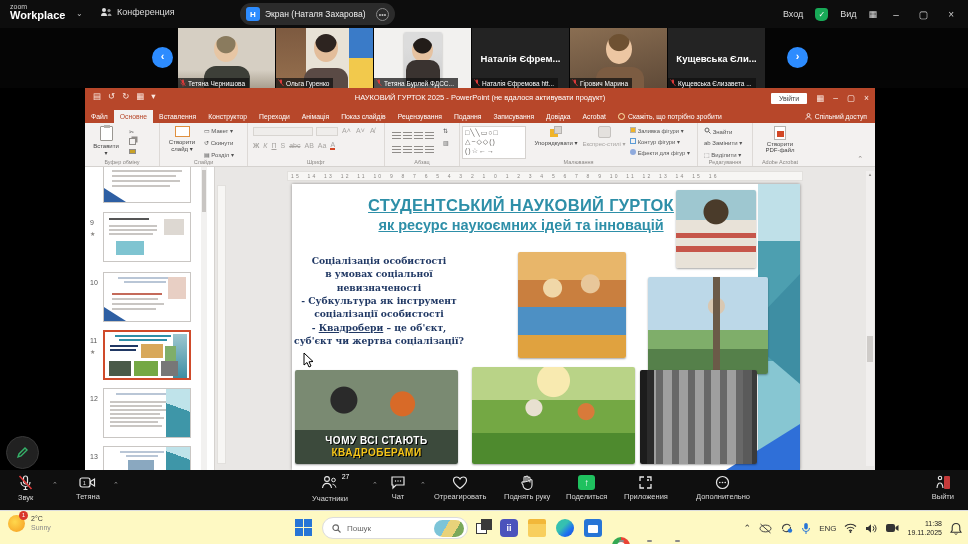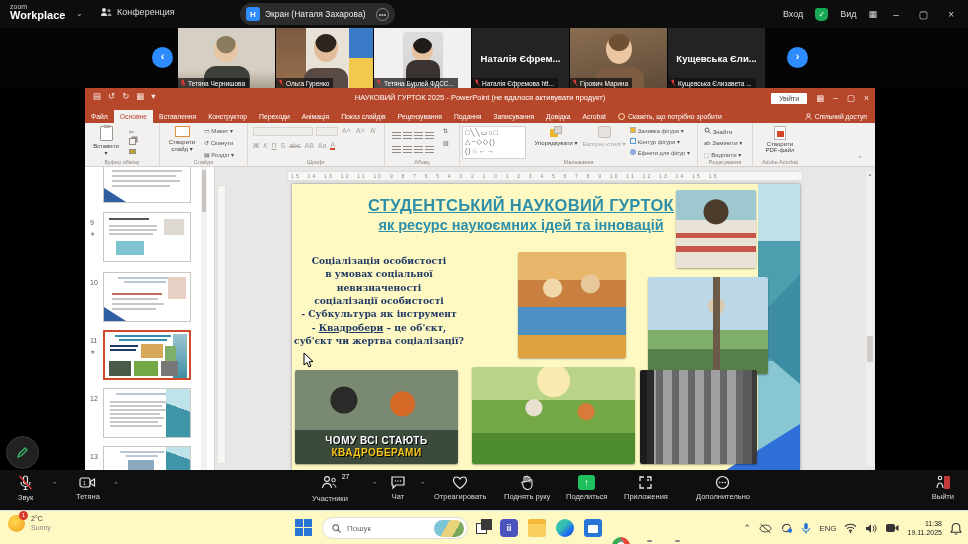--- a/index.html
+++ b/index.html
@@ -94,21 +94,21 @@
   .thumb-scroll i { position:absolute; left:1px; top:3px; width:4px; height:42px; background:#c8c5c2; }
 
   
   .editor { position:absolute; left:130px; top:79px; right:0; bottom:0; background:#e9e7e5; }
   .hruler { position:absolute; left:72px; top:4px; width:516px; height:10px; background:#f7f6f4; border:1px solid #e2e0dd; font-size:5px; color:#8b8885; white-space:nowrap; overflow:hidden; letter-spacing:2.2px; word-spacing:3px; line-height:9px; padding-left:3px; }
   .vruler { position:absolute; left:2px; top:18px; width:9px; bottom:6px; background:#f7f6f4; border:1px solid #e2e0dd; }
   .ed-scroll { position:absolute; right:1px; top:4px; width:8px; bottom:4px; background:#f1efee; font-size:5px; color:#8a8784; text-align:center; }
   .ed-scroll i { position:absolute; left:1px; top:165px; width:6px; height:26px; background:#cfccc9; }
 
   
-  .canvas { position:absolute; left:77px; top:17px; width:508px; height:286px; background:#fef9c3; box-shadow:0 0 3px rgba(0,0,0,.4); overflow:hidden; }
+  .canvas { position:absolute; left:77px; top:17px; width:508px; height:286px; background:#ffffff; box-shadow:0 0 3px rgba(0,0,0,.4); overflow:hidden; }
   .deco-a { position:absolute; right:0; top:0; width:42px; height:286px; background:linear-gradient(180deg,#bfe0e8 0 20%,#4d9fb0 20% 62%,#87c6d2 62%); }
   .deco-b { position:absolute; right:0; top:90px; width:58px; height:110px; background:#3e8ea3; clip-path:polygon(100% 0,100% 100%,0 55%); }
   .deco-blue { position:absolute; right:0; bottom:0; width:74px; height:56px; background:#2f6fd8; clip-path:polygon(100% 18%,100% 100%,0 100%); }
   .s-title { position:absolute; left:28px; top:12px; width:402px; text-align:center; color:#2e8fa8; font-weight:bold; }
   .s-title .l1 { font-size:16.5px; text-decoration:underline; letter-spacing:.3px; }
   .s-title .l2 { font-size:14.5px; text-decoration:underline; margin-top:2px; }
   .s-body { position:absolute; left:2px; top:70px; width:170px; text-align:center; font-family:"DejaVu Serif",serif; font-weight:bold; font-size:9.2px; line-height:1.45; color:#203864; }
   .s-body .ul { text-decoration:underline;margin-top:26px; }
   .photo { position:absolute; border-radius:2px; box-shadow:0 1px 2px rgba(0,0,0,.35); }
   .owl { right:44px; top:6px; width:80px; height:78px; background:radial-gradient(circle at 50% 28%,#4a3b2a 0 12px,transparent 13px),linear-gradient(180deg,#9ec7d0 0 38%,#e8e2d8 38% 55%,#c6564a 55% 62%,#e8e2d8 62% 72%,#c6564a 72% 80%,#e8e2d8 80%); }
@@ -483,22 +483,22 @@
         <div class="deco-b"></div>
         <div class="deco-blue"></div>
         <div class="photo owl"></div>
         <div class="s-title">
           <div class="l1">СТУДЕНТСЬКИЙ НАУКОВИЙ ГУРТОК</div>
           <div class="l2">як ресурс наукоємних ідей та інновацій</div>
         </div>
         <div class="s-body">
           <div>Соціалізація особистості</div>
           <div>в умовах соціальної невизначеності</div>
+          <div>-  Субкультура як інструмент</div>
           <div>соціалізації особистості</div>
-          <div>-  Субкультура як інструмент</div>
           <div><span>-  </span><span class="ul">Квадробери</span><span> – це об'єкт,</span></div>
           <div>суб'єкт чи жертва соціалізації?</div>
         </div>
         <div class="photo ph-hippie"></div>
         <div class="photo ph-pole"></div>
         <div class="photo ph-masks">
           <div class="cap">
             <span class="c1">ЧОМУ ВСІ СТАЮТЬ</span>
             <span class="c2">КВАДРОБЕРАМИ</span>
           </div>

